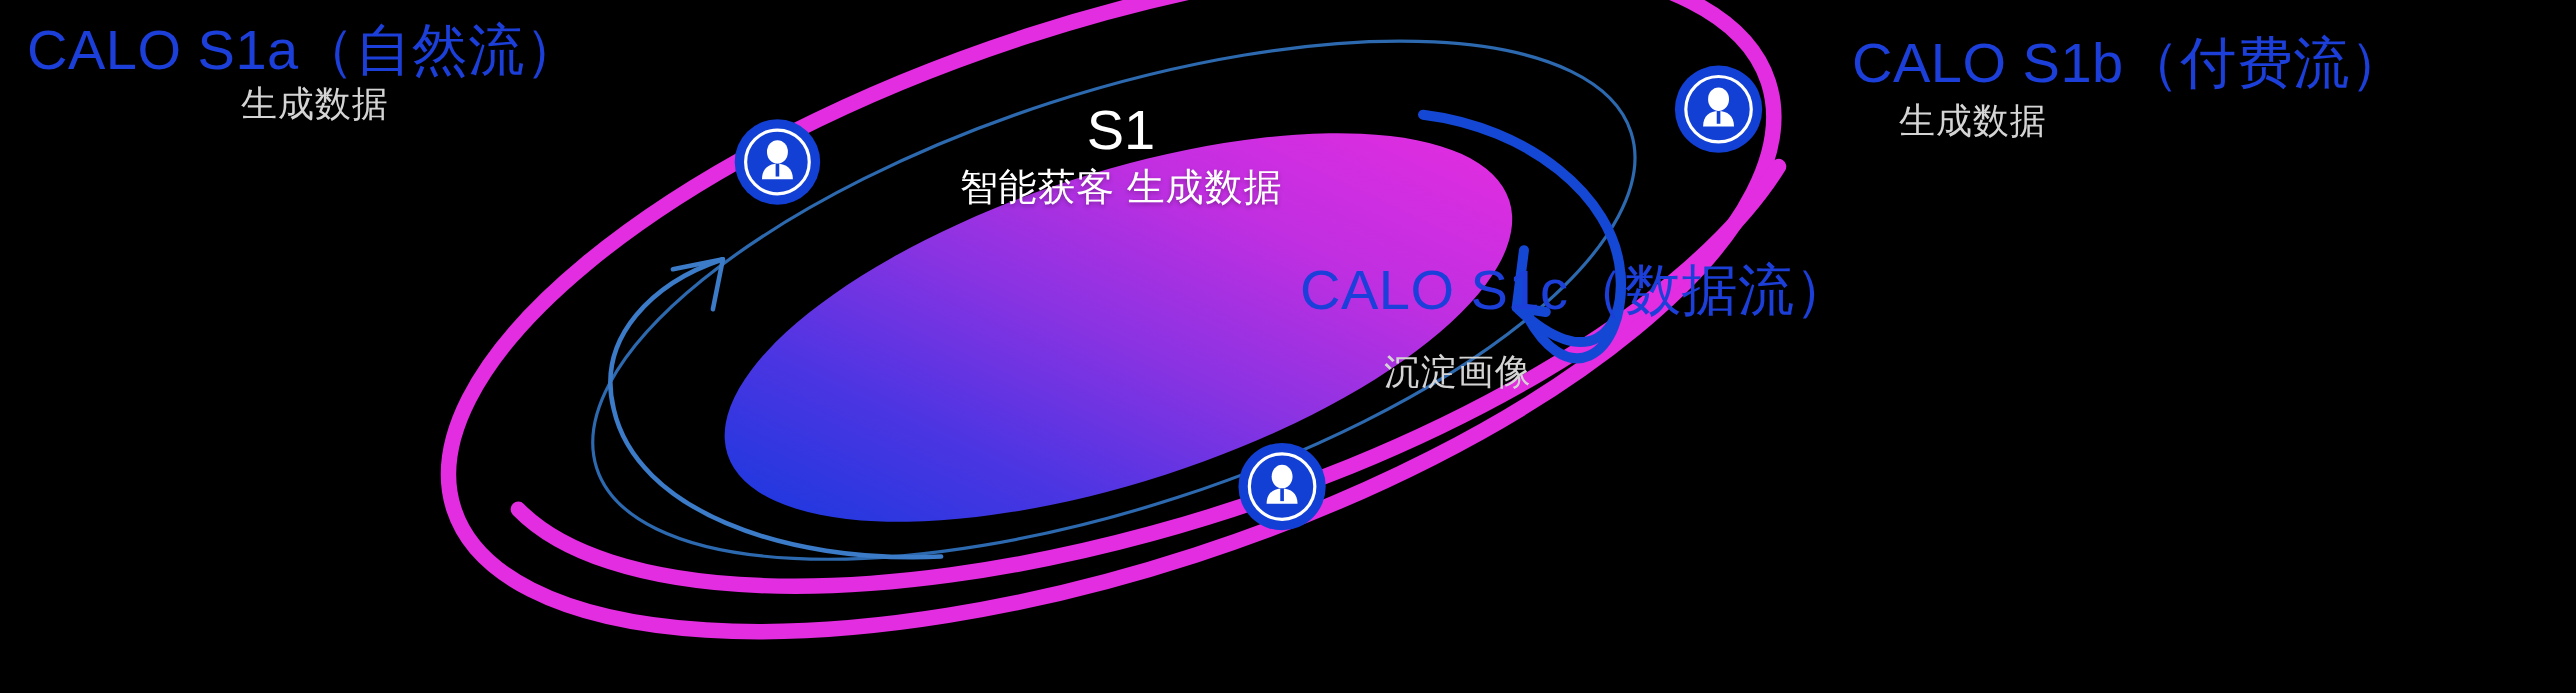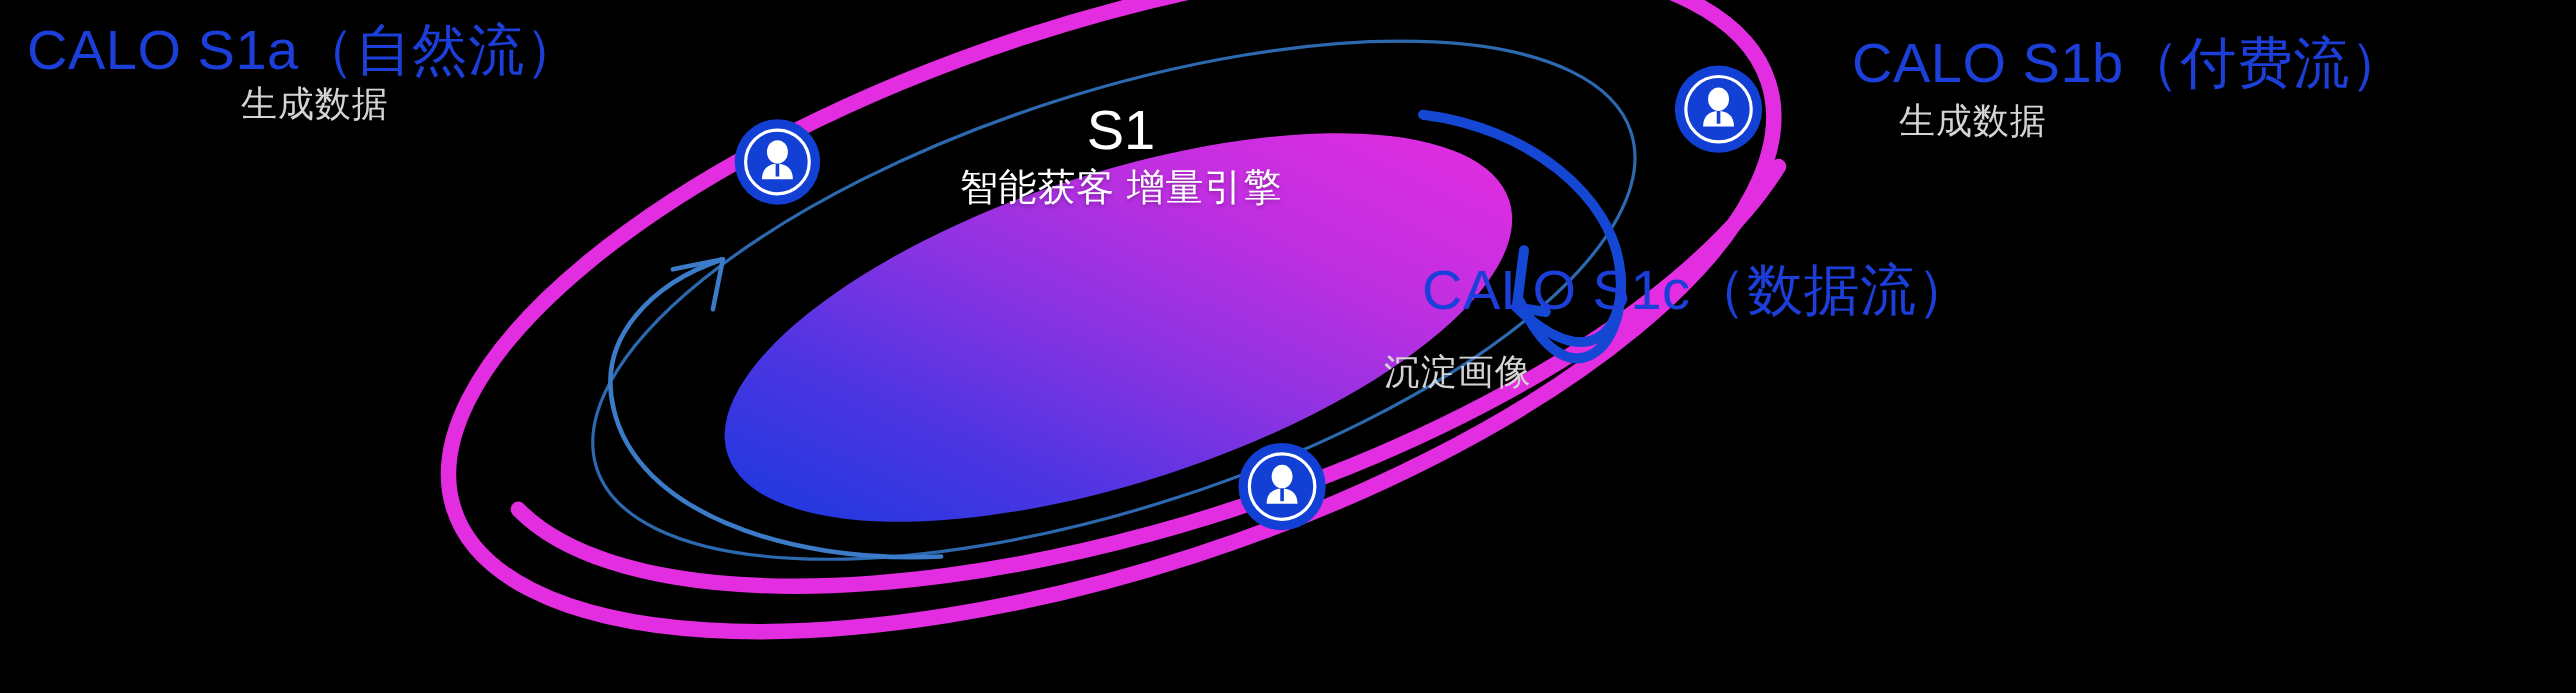--- a/index.html
+++ b/index.html
@@ -49,21 +49,21 @@
     color: #D4D4D4;
     font-size: 36px;
     font-weight: 400;
     line-height: 1;
     letter-spacing: 0.9px;
   }
   #label-s1a { left: 27px;   top: 22px; }
   #sub-s1a   { left: 241px;  top: 86px; }
   #label-s1b { left: 1817px; top: 35px; margin-left: 35px; }
   #sub-s1b   { left: 1899px; top: 103px; }
-  #label-s1c { left: 1422px; top: 262px; }
+  #label-s1c { left: 1300px; top: 262px; }
   #sub-s1c   { left: 1384px; top: 326px; margin-top: 28px; }
   .core-text {
     position: absolute;
     text-align: center;
     color: #FFFFFF;
     white-space: nowrap;
     text-shadow: 0 1.8px 4.5px rgba(0,0,0,0.30);
   }
   #core-title {
     left: 948px;
@@ -169,17 +169,17 @@
     <div class="flow-label" id="label-s1a">CALO S1a（自然流）</div>
     <div class="flow-sub" id="sub-s1a">生成数据</div>
 
     <div class="flow-label" id="label-s1b">CALO S1b（付费流）</div>
     <div class="flow-sub" id="sub-s1b">生成数据</div>
 
     <div class="flow-label" id="label-s1c">CALO S1c（数据流）</div>
     <div class="flow-sub" id="sub-s1c">沉淀画像</div>
 
     <div class="core-text" id="core-title">S1</div>
-    <div class="core-text" id="core-subtitle">智能获客  增量引擎</div>
+    <div class="core-text" id="core-subtitle">智能获客  生成数据</div>
   </div>
 
 </div>
 
 
 </body></html>

